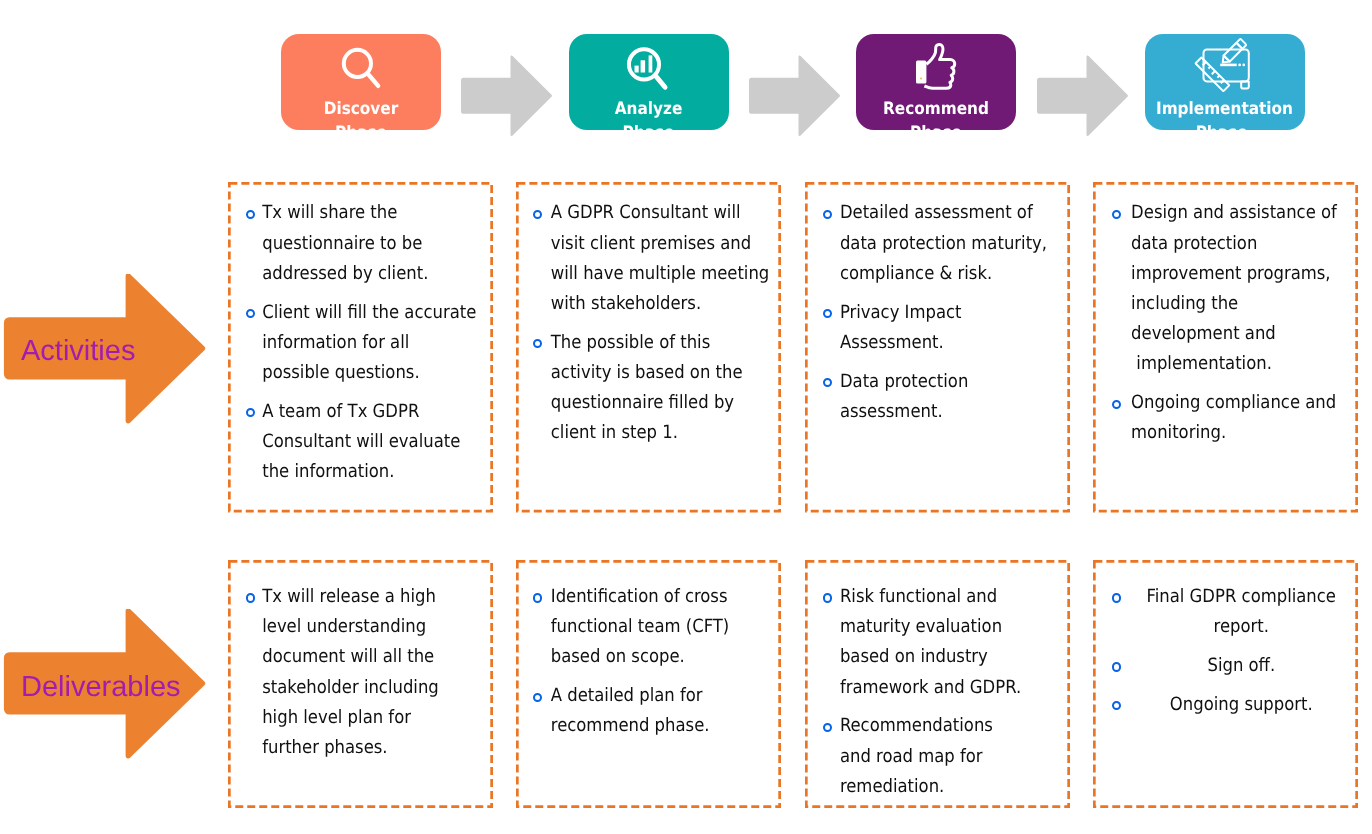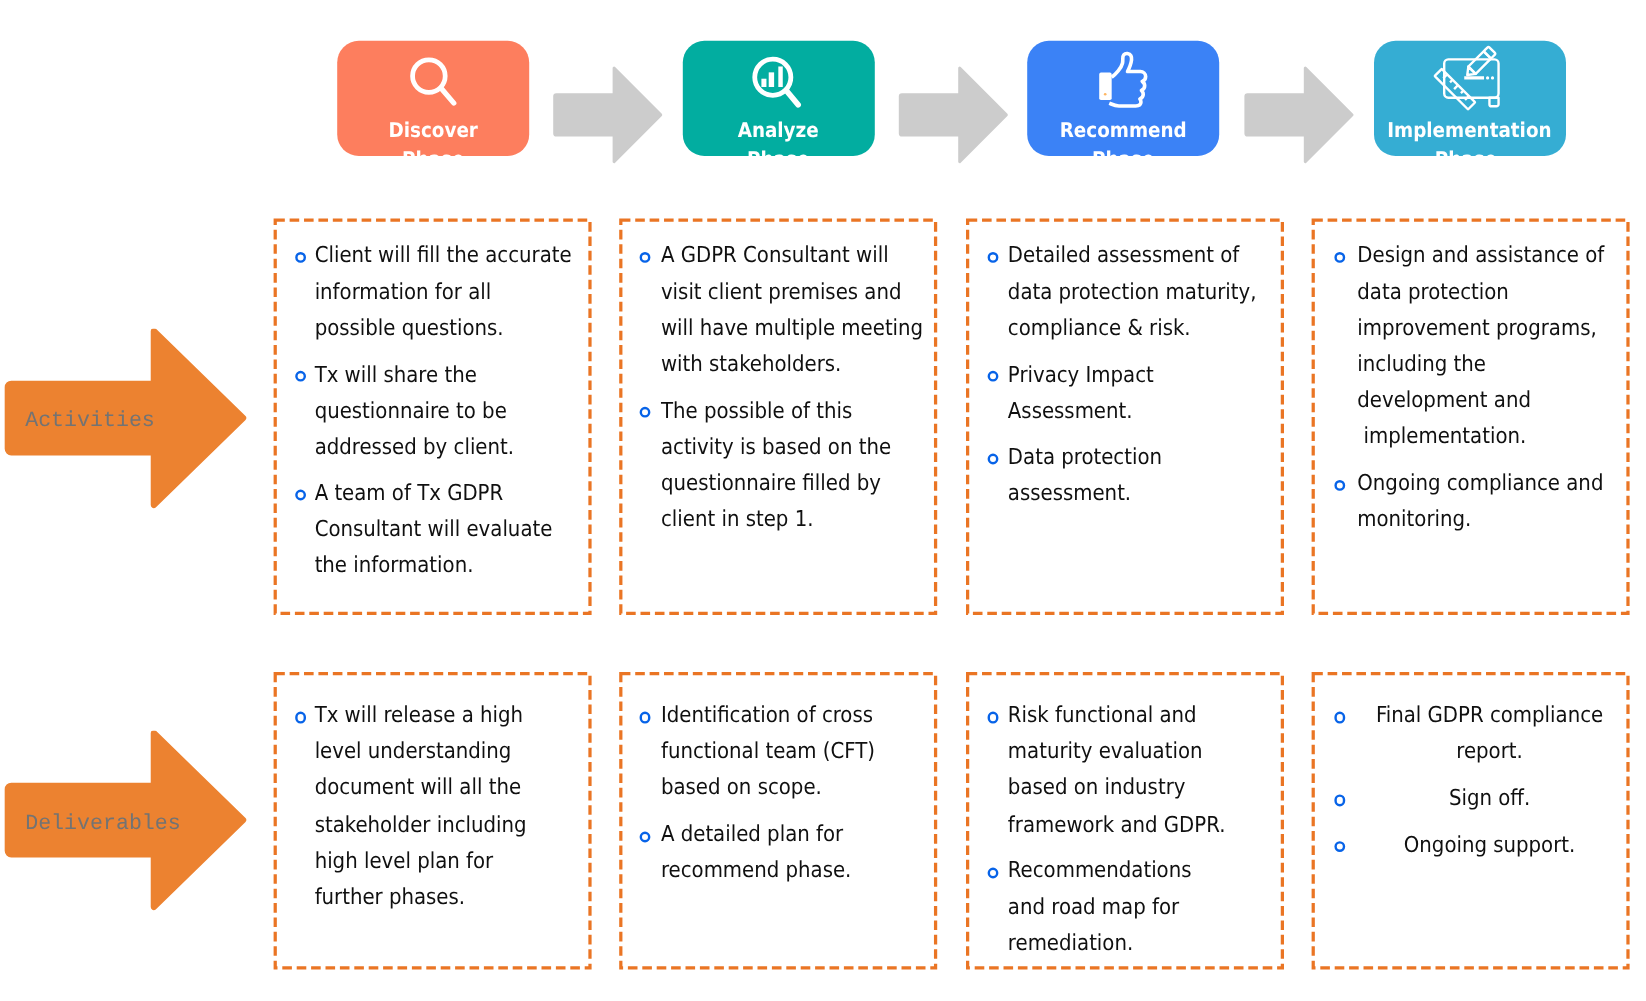--- a/index.html
+++ b/index.html
@@ -29,22 +29,22 @@
     text-align:center;
   }
 
   
   .grey-arrow{ position:absolute; top:55px; width:96px; height:84px; }
 
   
   .side-arrow{ position:absolute; left:0; width:210px; height:150px; }
   .side-arrow svg{ display:block; }
   .side-arrow .lbl{
-    position:absolute; color:#737373; font-size:18px; line-height:30px;
-    font-family:Liberation Mono, monospace;
+    position:absolute; color:#a21caf; font-size:29px; line-height:30px;
+    font-family:Liberation Sans, sans-serif;
     white-space:nowrap; left:21.0px; top:62.6px;
   }
 
   
   .dbox{
     position:absolute; box-sizing:border-box;
     width:265px;
   }
   .dbox > svg.dash{ position:absolute; left:0; top:0; overflow:visible; }
   .dbox > ul{ position:relative; }
@@ -81,21 +81,21 @@
         <svg width="46" height="46" viewBox="0 0 46 46" fill="none" style="left: 57.3px; top: 12.2px;">
           <circle cx="18.0" cy="18.4" r="15.05" stroke="#ffffff" stroke-width="4.0" fill="none"></circle>
           <line x1="29.4" y1="29.6" x2="39.1" y2="41.3" stroke="#ffffff" stroke-width="4.8" stroke-linecap="round"></line>
           <rect x="8.5" y="19.6" width="4.2" height="6.9" fill="#ffffff"></rect>
           <rect x="14.6" y="14.3" width="4.5" height="12.2" fill="#ffffff"></rect>
           <rect x="22.6" y="9.4" width="3.7" height="17.1" fill="#ffffff"></rect>
         </svg>
       </div>
       <div class="phase-label"><span>Analyze</span><br><span>Phase</span></div>
     </div>
-    <div class="phase-box" style="left: 856px; background: #3b82f6;">
+    <div class="phase-box" style="left: 856px; background: #701a75;">
       <div class="phase-icon">
         <svg width="60" height="56" viewBox="0 0 60 56" fill="none" style="left: 49px; top: 4px;">
           <path d="M21.4 26.3 c3.4 -2.4 8.1 -7.7 9.0 -11.6 c0.7 -2.9 -0.4 -5.4 1.0 -7.0 c1.6 -1.8 4.9 -1.4 6.0 0.7 c1.2 2.4 0.3 5.8 -0.7 8.5 c-0.5 1.4 -1.3 3.1 -2.1 4.7 h10.7 c2.4 0 4.4 1.9 4.4 4.2 c0 1.9 -1.2 3.5 -2.9 4.0 c1.3 0.8 2.1 2.1 2.1 3.7 c0 1.8 -1.1 3.2 -2.7 3.9 c0.9 0.8 1.5 1.9 1.5 3.2 c0 1.8 -1.1 3.2 -2.8 3.9 c0.5 0.7 0.9 1.6 0.9 2.6 c0 2.3 -2.0 3.2 -4.4 3.2 h-13.9 c-3.3 0 -5.3 -1.1 -8.1 -2.3" stroke="#ffffff" stroke-width="3.0" fill="none" stroke-linejoin="round" stroke-linecap="butt"></path>
           <rect x="11.0" y="22.5" width="10.4" height="22.9" rx="1.5" fill="#ffffff"></rect>
           <circle cx="16.0" cy="40.5" r="1.1" fill="#FEB662"></circle>
         </svg>
       </div>
       <div class="phase-label"><span>Recommend</span><br><span>Phase</span></div>
     </div>
     <div class="phase-box" style="left: 1144.5px; background: rgb(53, 173, 211);">
@@ -137,22 +137,22 @@
       <svg width="210" height="150" viewBox="0 0 210 150">
         <path d="M3.9 48.7 a5.5 5.5 0 0 1 5.5 -5.5 h116.2 v-41.4 a2.6 2.6 0 0 1 4.4 -1.8 l74.4 72.5 a2.6 2.6 0 0 1 0 3.7 l-74.4 72.5 a2.6 2.6 0 0 1 -4.4 -1.8 v-41.4 h-116.2 a5.5 5.5 0 0 1 -5.5 -5.5 z" fill="#EC8230"></path>
       </svg>
       <span class="lbl">Deliverables</span>
     </div>
     <div class="dbox" style="left: 228px; top: 182px; height: 330.5px;">
       <svg class="dash" width="265" height="330.5" viewBox="0 0 265 330.5">
         <rect x="1.35" y="1.35" width="262.3" height="327.8" fill="none" stroke="#EA7524" stroke-width="2.7" stroke-dasharray="8 4"></rect>
       </svg>
       <ul style="padding:16.3px 6px 0 15.6px">
+        <li><span class="bullet" style="left:2.25px"></span><span>Tx will share the</span><br><span>questionnaire to be</span><br><span>addressed by client.</span></li>
         <li><span class="bullet" style="left:2.25px"></span><span>Client will fill the accurate</span><br><span>information for all</span><br><span>possible questions.</span></li>
-        <li><span class="bullet" style="left:2.25px"></span><span>Tx will share the</span><br><span>questionnaire to be</span><br><span>addressed by client.</span></li>
         <li><span class="bullet" style="left:2.25px"></span><span>A team of Tx GDPR</span><br><span>Consultant will evaluate</span><br><span>the information.</span></li>
       </ul>
     </div>
     <div class="dbox" style="left: 516px; top: 182px; height: 330.5px;">
       <svg class="dash" width="265" height="330.5" viewBox="0 0 265 330.5">
         <rect x="1.35" y="1.35" width="262.3" height="327.8" fill="none" stroke="#EA7524" stroke-width="2.7" stroke-dasharray="8 4"></rect>
       </svg>
       <ul style="padding:16.3px 6px 0 16.2px">
         <li><span class="bullet" style="left:0.7px"></span><span>A GDPR Consultant will</span><br><span>visit client premises and</span><br><span>will have multiple meeting</span><br><span>with stakeholders.</span></li>
         <li><span class="bullet" style="left:0.7px"></span><span>The possible of this</span><br><span>activity is based on the</span><br><span>questionnaire filled by</span><br><span>client in step 1.</span></li>

